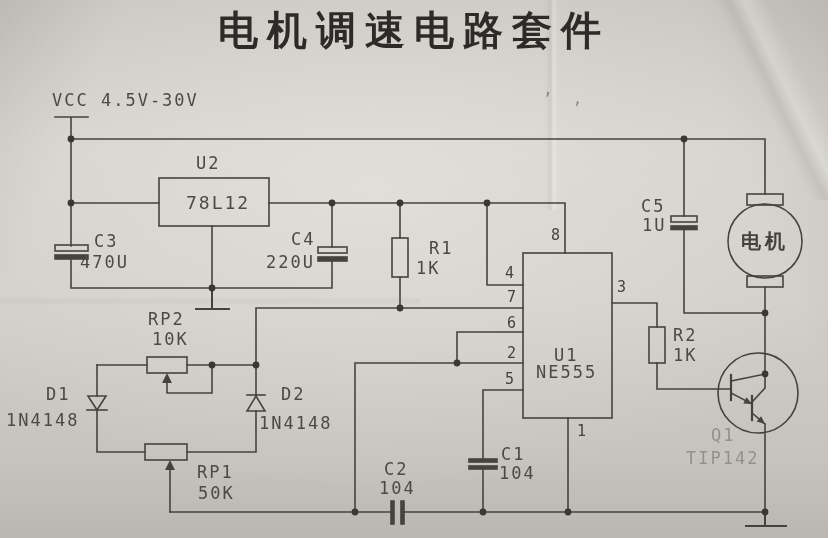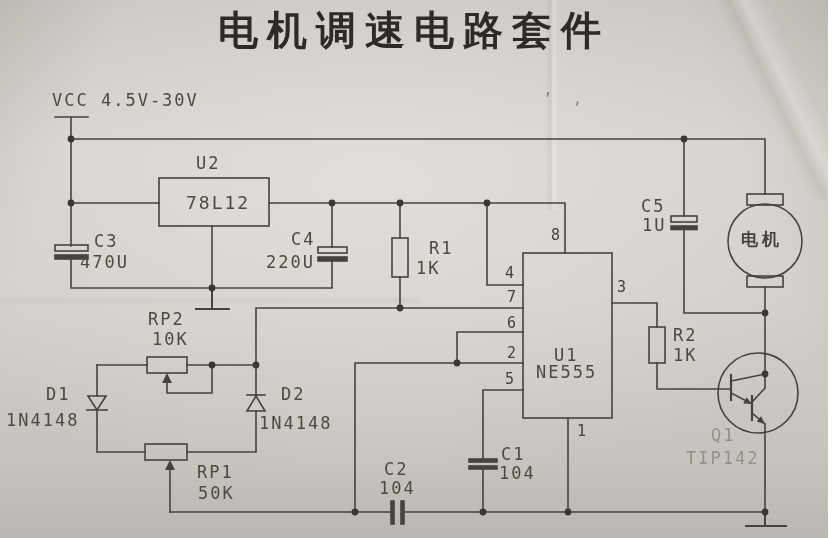--- a/index.html
+++ b/index.html
@@ -53,21 +53,21 @@
     font-size:40px; font-weight:700; letter-spacing:9px;
     color:#2d2b28;
   }
   .subtitle{
     top:88px; left:427px; transform:translateX(-50%);
     font-size:27px; font-weight:600; letter-spacing:11px;
     color:#38362f;
   }
   .motor-lbl{
     top:231px; left:741px;
-    font-size:17px; font-weight:600; letter-spacing:4px;
+    font-size:20px; font-weight:600; letter-spacing:4px;
     color:#45423d;
   }
   .stray{
     top:92px; left:543px;
     font-size:15px; color:rgba(70,66,60,.55); letter-spacing:6px;
   }
 </style>
 </head>
 <body>
 

